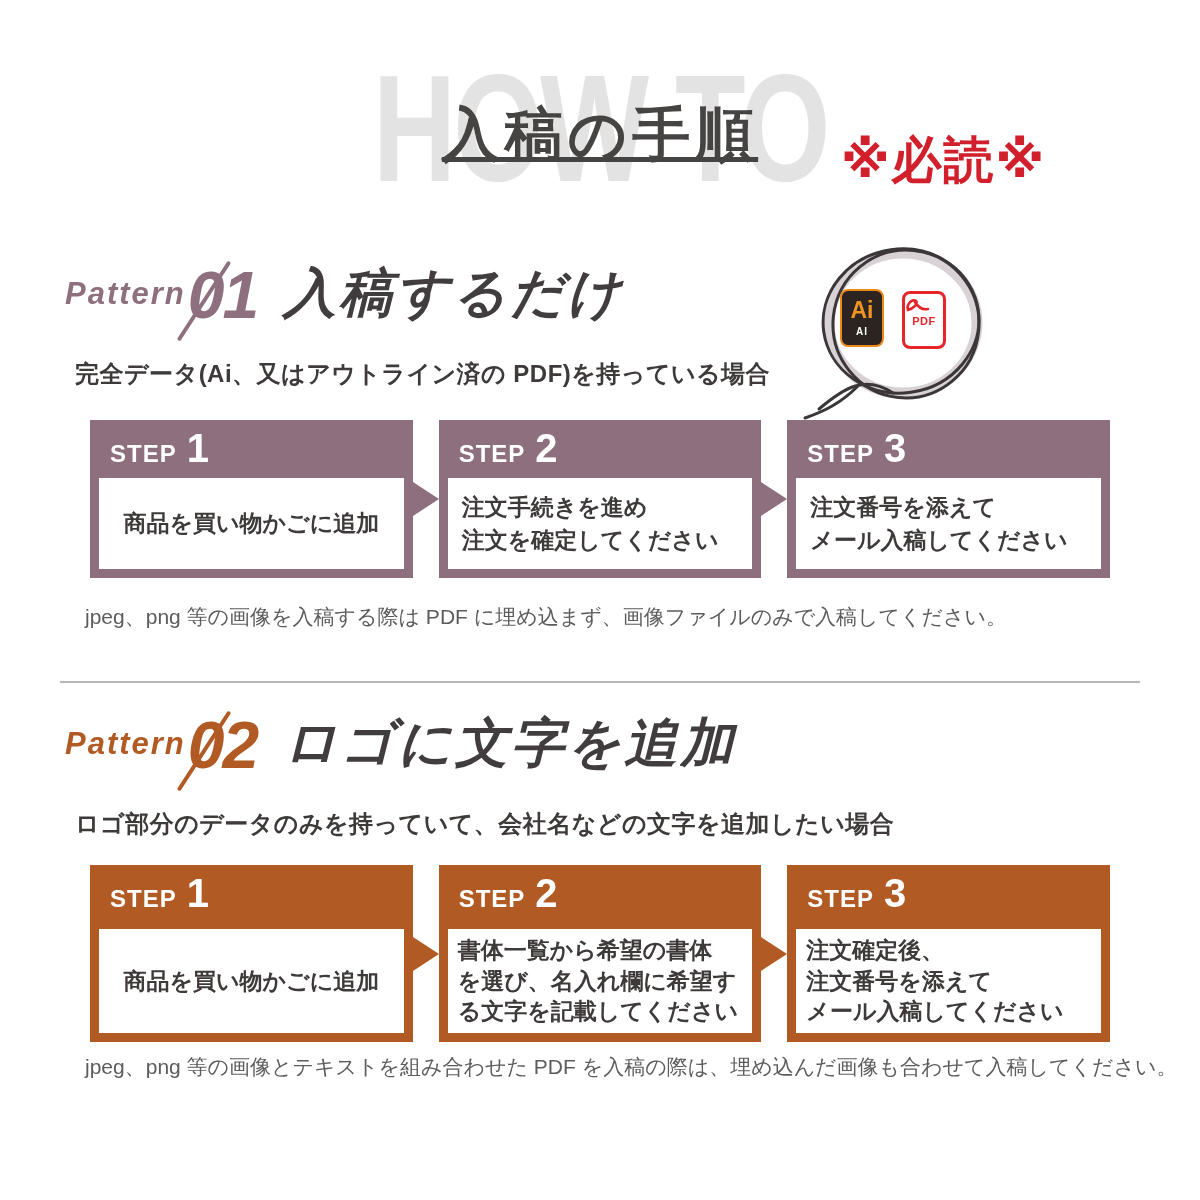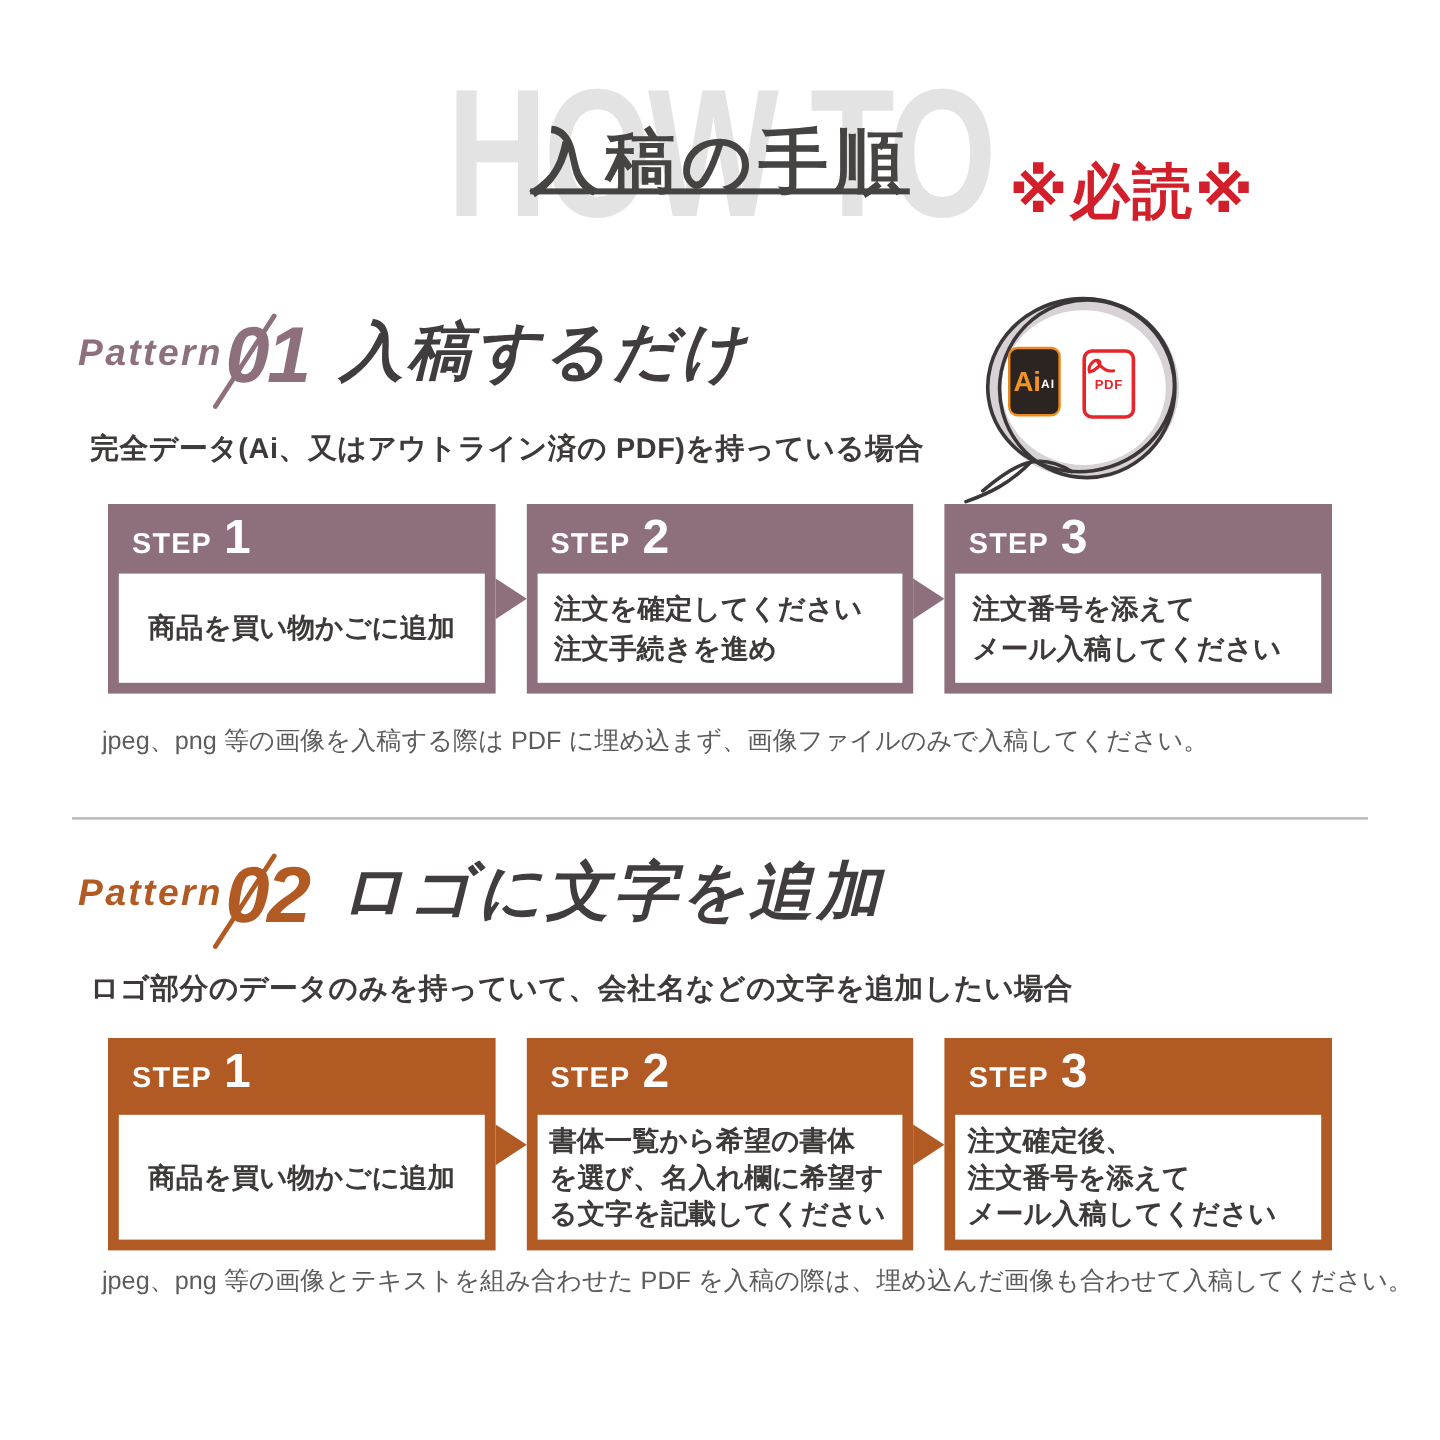--- a/index.html
+++ b/index.html
@@ -60,21 +60,21 @@
   .arrow { width:0; height:0; border-top:17px solid transparent; border-bottom:17px solid transparent; align-self:center; }
   .p1 .arrow { border-left:26px solid #8e6f7d; }
   .p2 .arrow { border-left:26px solid #b15a23; }
 
   .divider { position:absolute; top:681px; left:60px; width:1080px; border-top:2px solid #b8b6b6; }
 
   
   .circle-art { position:absolute; top:243px; left:803px; width:205px; height:180px; }
   .circle-art svg { position:absolute; top:0; left:0; overflow:visible; }
   .file-icon { position:absolute; width:44px; height:58px; border-radius:8px;
-    display:flex; align-items:center; justify-content:center;text-align:center; }
+    display:flex; flex-direction:column; align-items:center; justify-content:center;text-align:center; }
   .ai-icon  { left:37px; top:46px; background:#2c2420; border:2px solid #ee8a1c; }
   .ai-main  { color:#f09423; font-size:23px; font-weight:bold; line-height:1; }
   .ai-sub   { color:#ffffff; font-size:10px; font-weight:bold; letter-spacing:1px; margin-top:4px; }
   .pdf-icon { left:99px; top:48px; background:#ffffff; border:3px solid #e5252a; }
   .pdf-main { color:#e5252a; font-size:11px; font-weight:bold; letter-spacing:0.5px; margin-top:2px; }
 </style>
 </head>
 <body>
 
 <div class="page">
@@ -123,22 +123,22 @@
           <div class="step-line">商品を買い物かごに追加</div>
         </div>
       </div>
       <div class="arrow"></div>
       <div class="step-box">
         <div class="step-head">
           <span class="step-label">STEP</span>
           <span class="step-num">2</span>
         </div>
         <div class="step-body">
+          <div class="step-line">注文手続きを進め</div>
           <div class="step-line">注文を確定してください</div>
-          <div class="step-line">注文手続きを進め</div>
         </div>
       </div>
       <div class="arrow"></div>
       <div class="step-box">
         <div class="step-head">
           <span class="step-label">STEP</span>
           <span class="step-num">3</span>
         </div>
         <div class="step-body">
           <div class="step-line">注文番号を添えて</div>

